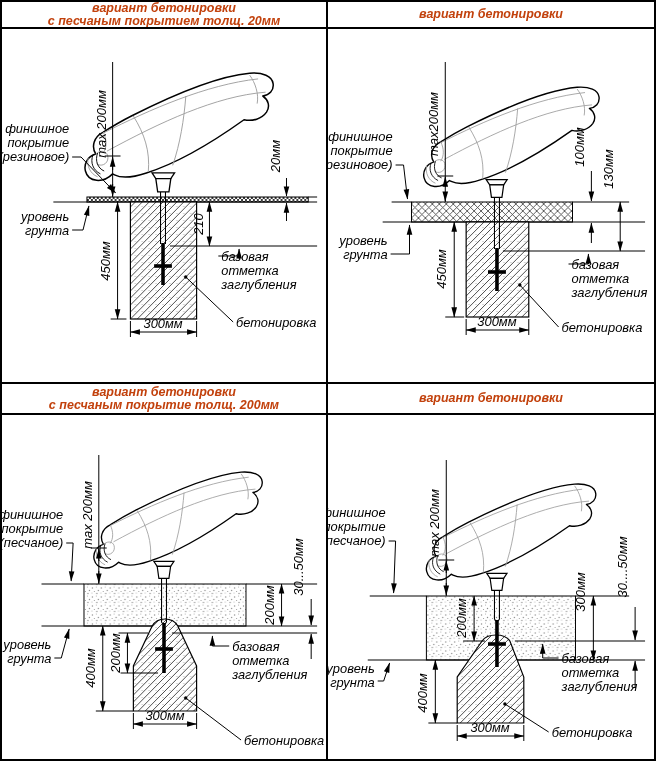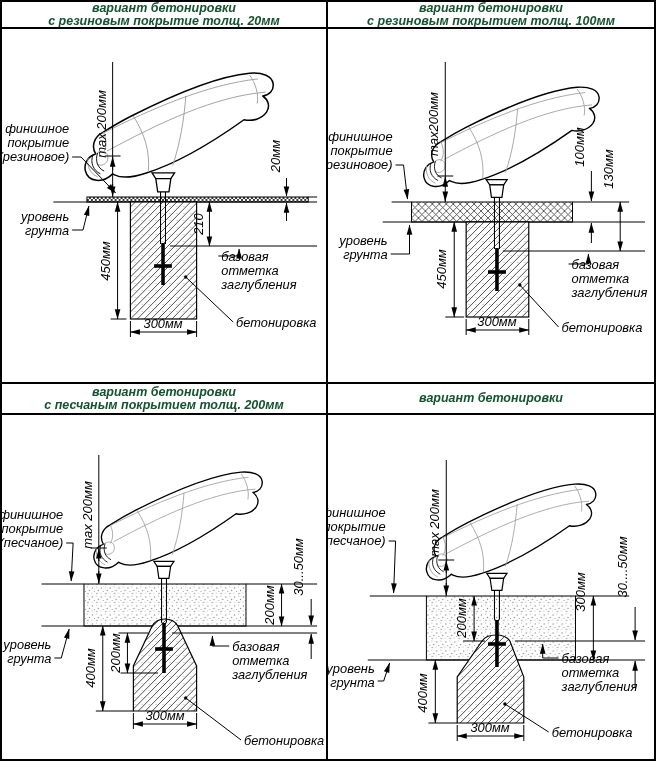--- a/index.html
+++ b/index.html
@@ -9,21 +9,21 @@
     display:grid;
     grid-template-columns:1fr 1fr;
     grid-template-rows:27px 353px 33px 344px;
     font-family:"Liberation Sans",sans-serif;
   }
   .cell-l{border-right:2px solid #000;}
   .titlebar{
     box-sizing:border-box;
     border-bottom:2px solid #000;
     display:flex;flex-direction:column;justify-content:center;align-items:center;
-    font-style:italic;font-weight:bold;font-size:12.5px;line-height:12.5px;color:#14532d;
+    font-style:italic;font-weight:bold;font-size:12.5px;line-height:12.5px;color:#c2410c;
     text-align:center;overflow:hidden;
   }
   .titlebar.row2{border-top:2px solid #000;}
   .drawing{position:relative;overflow:hidden;}
   .drawing svg{display:block;width:100%;height:100%;}
   .oline{fill:#fff;stroke:#000;stroke-width:1.6;stroke-linejoin:round;}
   .gline{fill:none;stroke:#9e9e9e;stroke-width:1;}
   .thin{fill:none;stroke:#000;stroke-width:1;}
   .rod{fill:none;stroke:#000;stroke-width:1.1;}
   .bold-rod{fill:none;stroke:#000;stroke-width:3.6;}
@@ -77,25 +77,24 @@
       <path d="M82,111 L106,111 L102,117 L86,117 Z" fill="#fff" stroke="#000" stroke-width="1.4"></path>
       <path d="M86,117 L102,117 L100,131 L88,131 Z" fill="#fff" stroke="#000" stroke-width="1.4"></path>
     </g>
   </defs>
 </svg>
 
 <div class="sheet">
 
   <div class="titlebar cell-l">
     <div>вариант бетонировки</div>
-    <div>с резиновым покрытие толщ. 20мм</div>
+    <div>с песчаным покрытием толщ. 20мм</div>
   </div>
   <div class="titlebar">
     <div>вариант бетонировки</div>
-    <div>с резиновым покрытием толщ. 100мм</div>
   </div>
 
   <div class="drawing cell-l">
   <svg viewBox="0 0 328 353" preserveAspectRatio="none">
     <rect x="86" y="168" width="224" height="5" fill="url(#checkerP)" stroke="#000" stroke-width="1"></rect>
     <line class="thin" x1="310" y1="168" x2="319" y2="168"></line>
     <line class="thin" x1="52" y1="173" x2="319" y2="173"></line>
     <rect x="130" y="173" width="67" height="117" fill="url(#hatchC)" stroke="#000" stroke-width="1.2"></rect>
     <line class="thin" x1="170" y1="217" x2="319" y2="217"></line>
     <use href="#seat" transform="translate(74,38.5) scale(0.95)"></use>
@@ -191,21 +190,21 @@
     <text class="lbl" x="245" y="268">заглубления</text>
     <path class="dim" d="M242,235 L262,235 L262,225" marker-end="url(#arr)"></path>
     <text class="lbl" x="235" y="303">бетонировка</text>
     <line class="dim" x1="232" y1="298" x2="193" y2="256"></line>
     <circle class="leaddot" cx="193" cy="256" r="1.7"></circle>
   </svg>
   </div>
 
   <div class="titlebar row2 cell-l">
     <div>вариант бетонировки</div>
-    <div>с песчаным покрытием толщ. 200мм</div>
+    <div>с песчаным покрытие толщ. 200мм</div>
   </div>
   <div class="titlebar row2">
     <div>вариант бетонировки</div>
   </div>
 
   <div class="drawing cell-l">
   <svg viewBox="0 0 328 344" preserveAspectRatio="none">
     <rect x="83" y="169" width="164" height="42" fill="url(#sandP)" stroke="#000" stroke-width="1"></rect>
     <line class="thin" x1="40" y1="169" x2="83" y2="169"></line>
     <line class="thin" x1="247" y1="169" x2="319" y2="169"></line>

